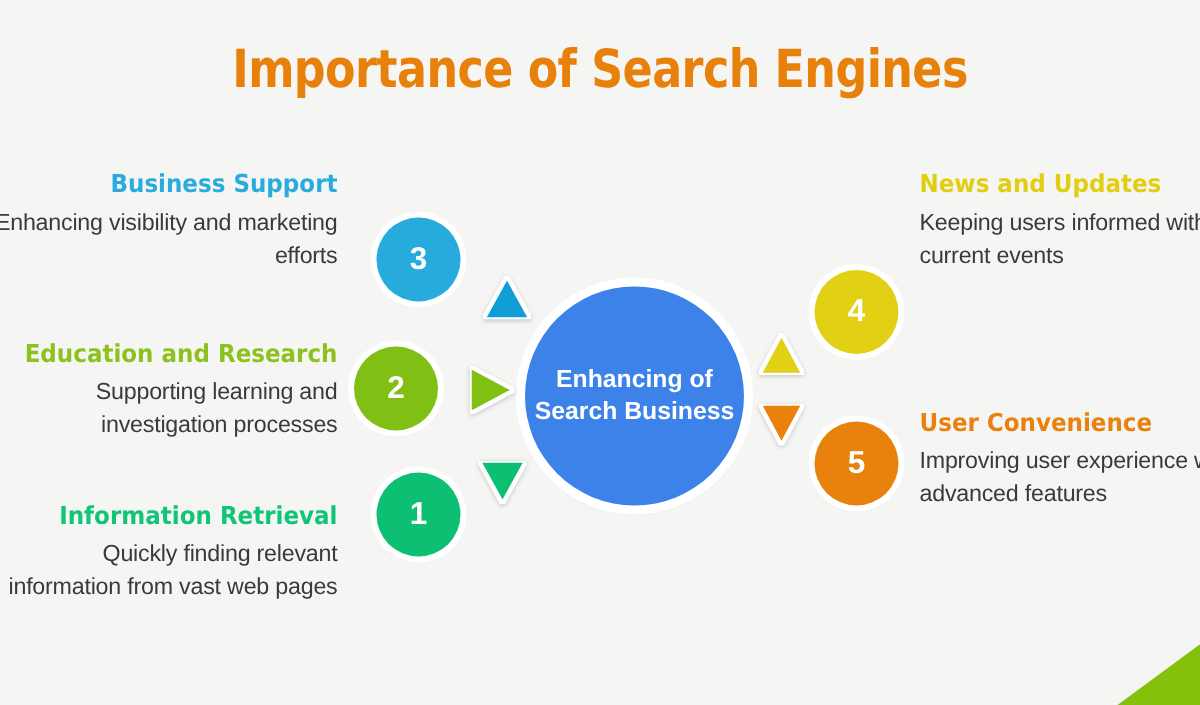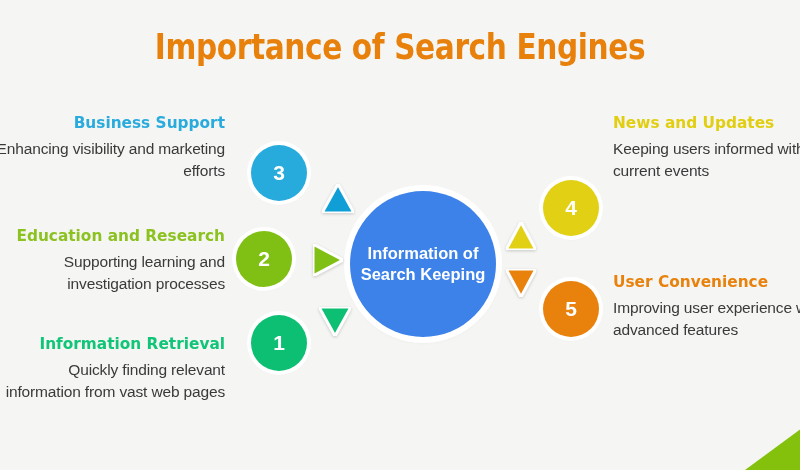--- a/index.html
+++ b/index.html
@@ -147,22 +147,22 @@
     <div class="block-body">Keeping users informed with current events</div>
   </div>
 
   <div class="block right" style="left:613px; top:272px;">
     <div class="block-head" style="color:#e8820c;">User Convenience</div>
     <div class="block-body">Improving user experience with advanced features</div>
   </div>
 
   <div class="node node-center" style="left:350px; top:191px; background:#3d82e8;">
     <div>
-      <span>Information of</span>
-      <span>Search Keeping</span>
+      <span>Enhancing of</span>
+      <span>Search Business</span>
     </div>
   </div>
 
   <div class="node node-num" style="left:251px; top:145px; background:#27abdd;">
     <span>3</span>
   </div>
 
   <div class="node node-num" style="left:236px; top:231px; background:#80c014;">
     <span>2</span>
   </div>

